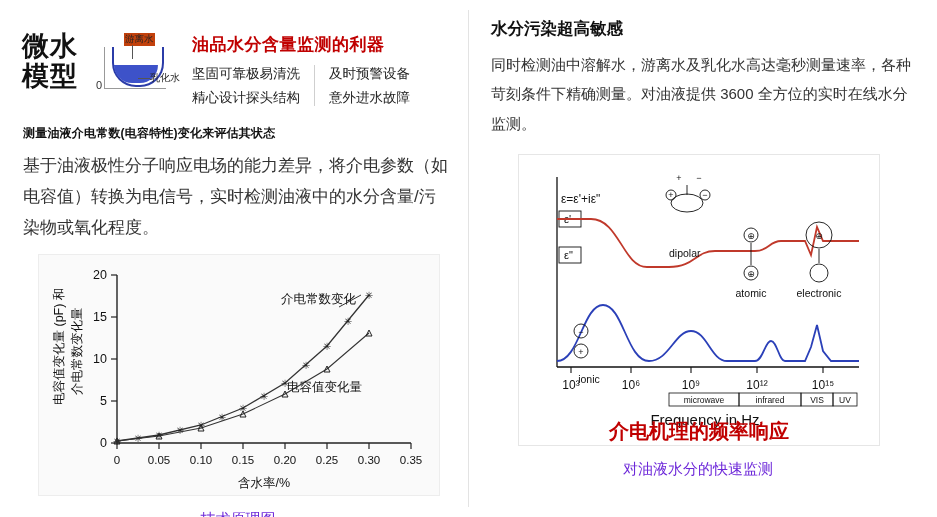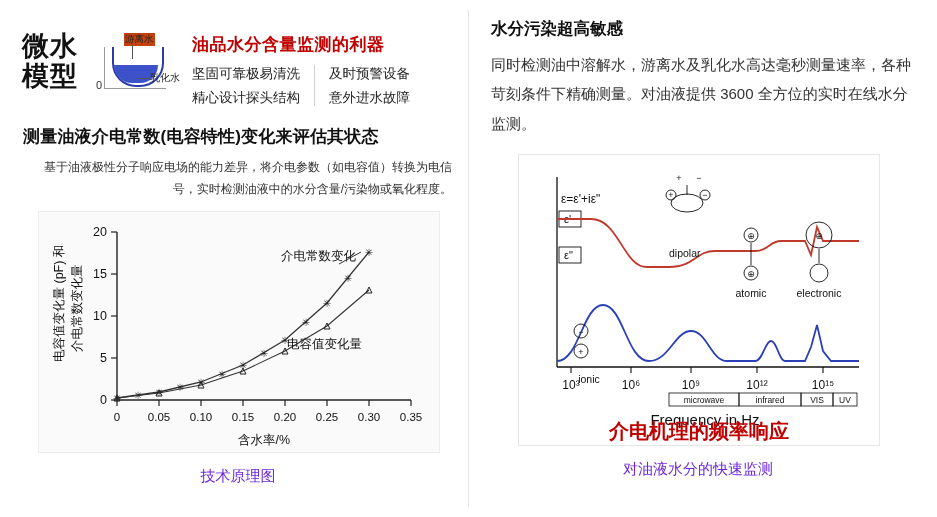--- a/index.html
+++ b/index.html
@@ -30,22 +30,22 @@
   .lab2{position:absolute;left:62px;top:36px;font-size:10px;color:#222;}
   .lab2:before{content:"";position:absolute;left:-12px;top:7px;width:12px;height:1px;background:#555;}
 
   .headright{flex:1;padding-top:2px;}
   .redtitle{color:#c00000;font-weight:bold;font-size:17px;letter-spacing:.5px;margin:2px 0 6px 2px;}
   .featgrid{display:flex;font-size:13.5px;color:#222;line-height:1.75;}
   .featcol{padding:0 14px;}
   .featcol:first-child{padding-left:2px;}
   .featsep{width:1px;background:#cfcfcf;margin:3px 0;}
 
-  .l-h2{font-size:17px;font-weight:bold;margin:16px 0 9px 1px;color:#111;letter-spacing:.2px;}
-  .l-p{font-size:12px;line-height:1.82;color:#333;margin:0 0 10px 1px;text-align:right;}
+  .l-h2{font-size:12px;font-weight:bold;margin:16px 0 9px 1px;color:#111;letter-spacing:.2px;}
+  .l-p{font-size:17px;line-height:1.82;color:#333;margin:0 0 10px 1px;}
 
   
   .chartcard{margin:6px 0 0 16px;width:400px;height:240px;background:#fafafa;border:1px solid #ededed;position:relative;}
   .chart-svg{position:absolute;left:0;top:0;}
   .caption{text-align:center;font-size:15px;color:#6d28d9;margin-top:14px;}
   .cap-left{margin-left:16px;width:400px;}
 
   
   .r-h2{font-size:16.5px;font-weight:bold;margin:4px 0 10px 1px;color:#111;}
   .r-p{font-size:15px;line-height:1.95;color:#333;margin:0 0 4px 1px;}

